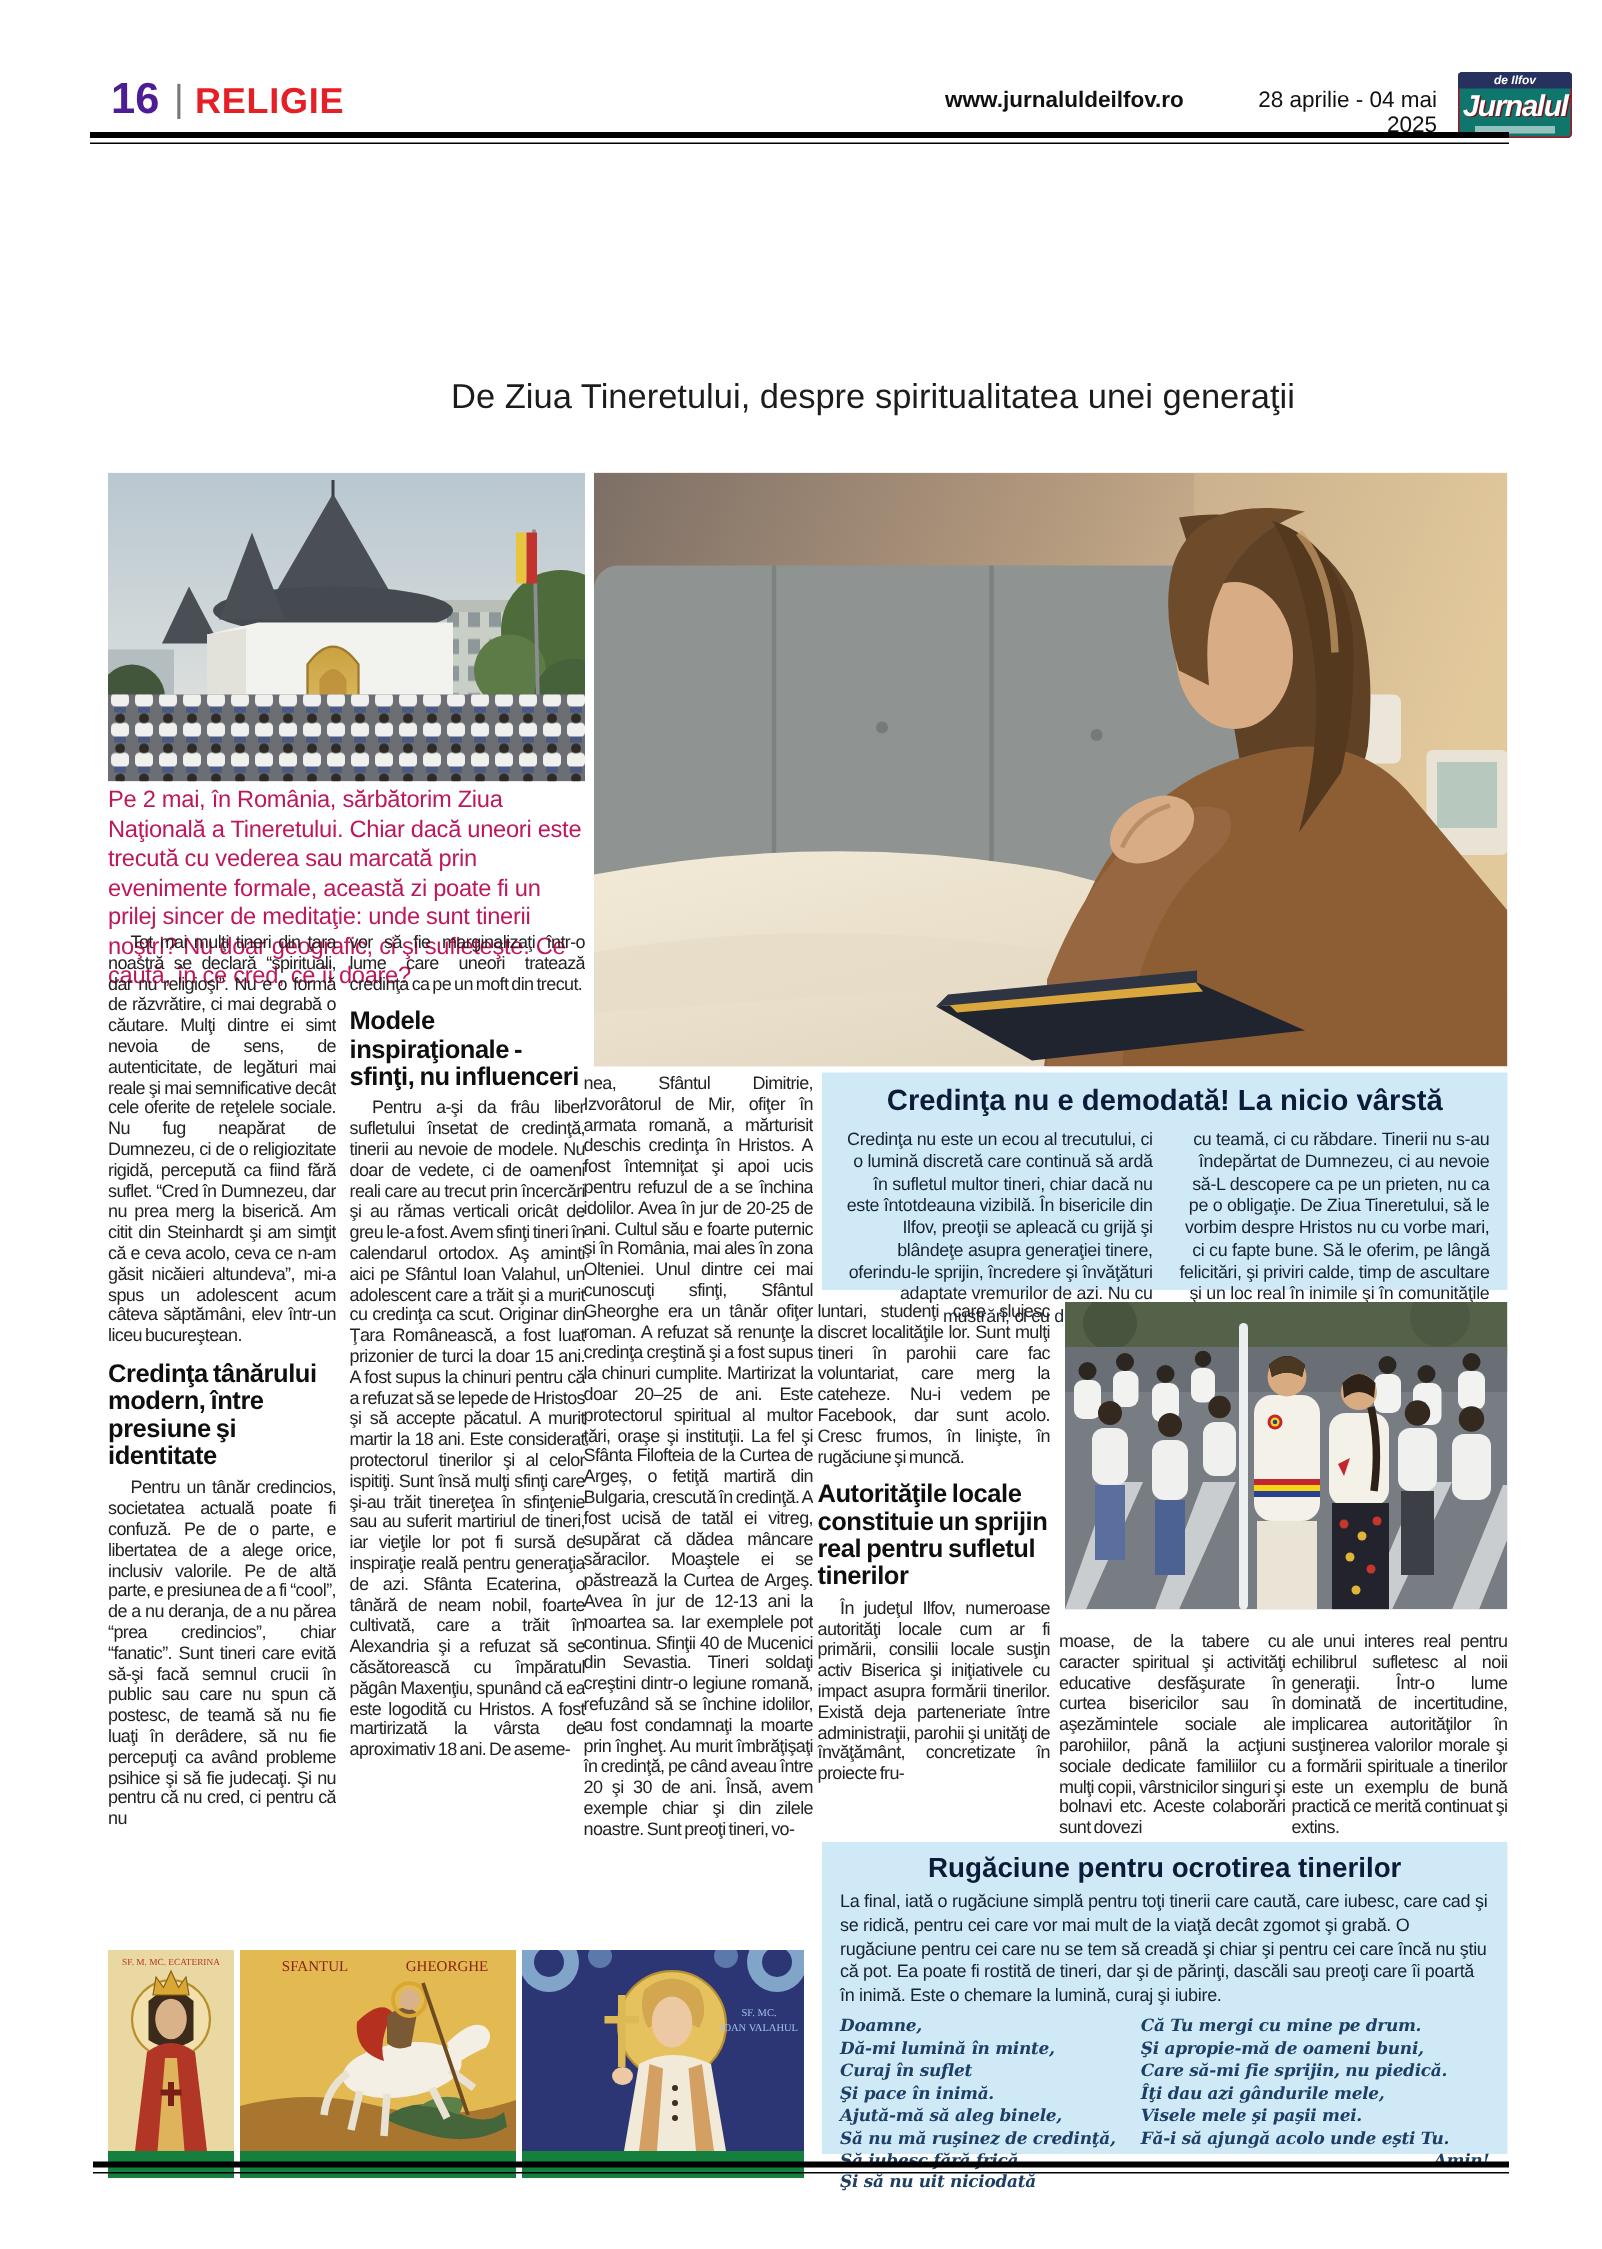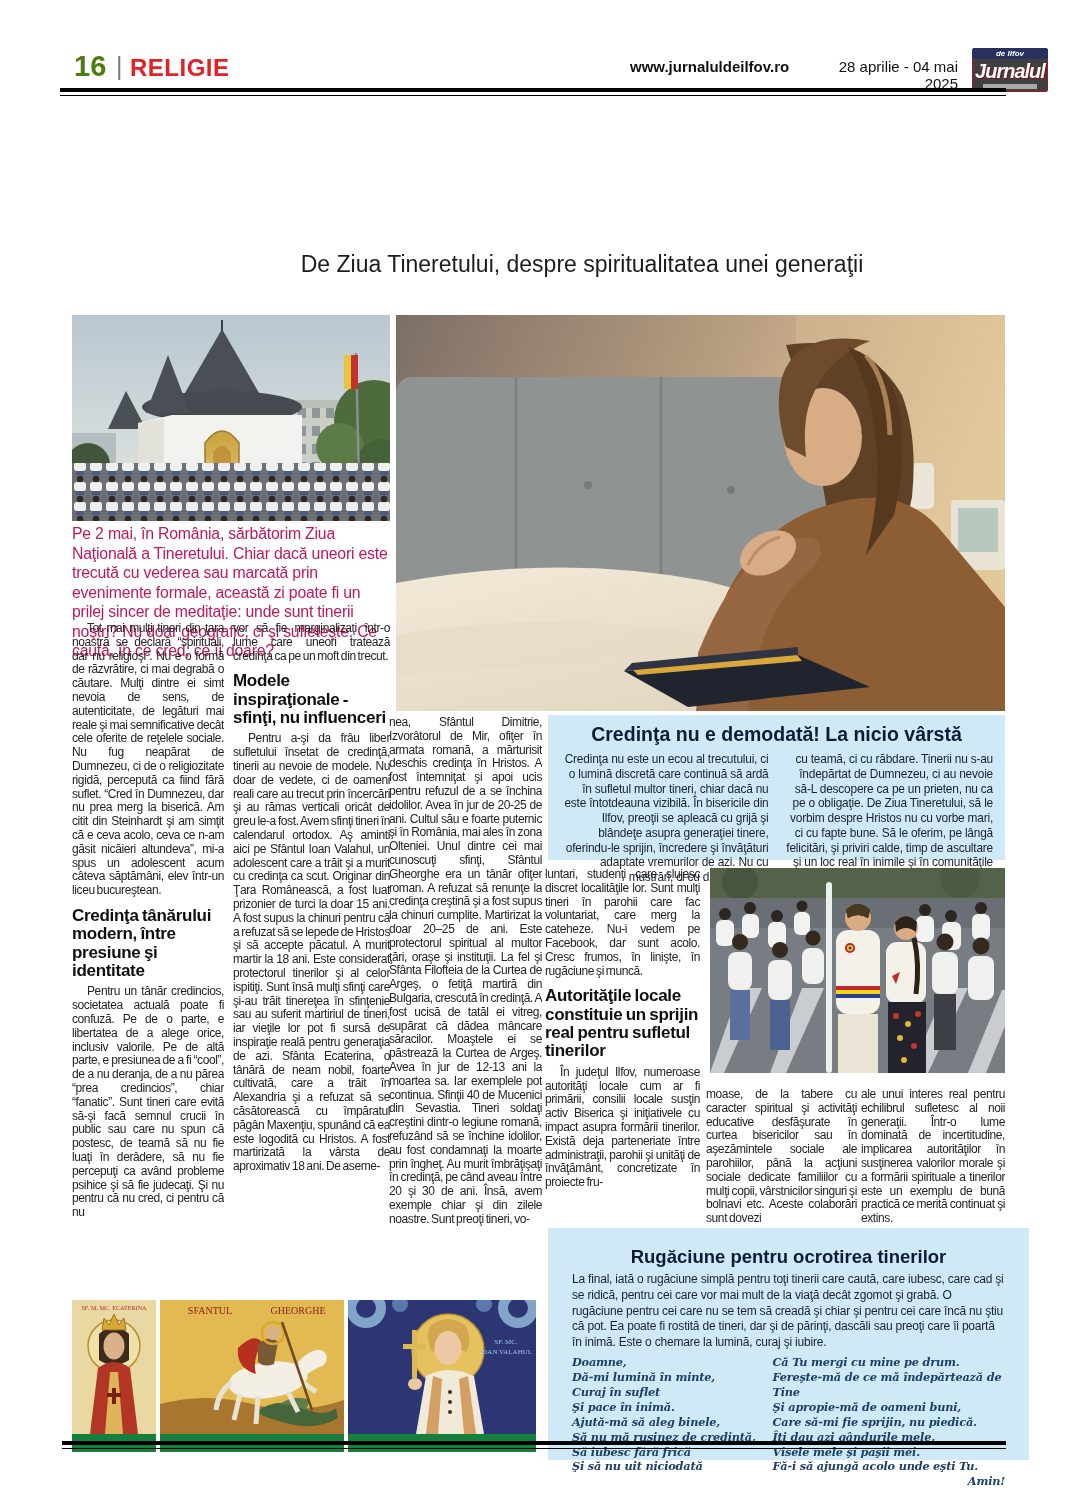--- a/index.html
+++ b/index.html
@@ -1,26 +1,26 @@
 <!DOCTYPE html>
 <html lang="ro"><head>
 <meta charset="utf-8">
 <style>
   html,body{margin:0;padding:0;background:#ffffff;}
   .page{position:relative;width:1068px;height:1499px;background:#fff;overflow:hidden;
         font-family:"Liberation Sans",sans-serif;color:#262222;}
   .abs{position:absolute;}
 
   
-  .pagenum{left:74px;top:50px;font-size:29px;font-weight:bold;color:#4d7c0f;}
+  .pagenum{left:74px;top:50px;font-size:29px;font-weight:bold;color:#4c1d95;}
   .hdr-bar{left:116px;top:52px;font-size:25px;color:#777;font-weight:normal;}
   .section-title{left:130px;top:54px;font-size:24px;font-weight:bold;color:#e61e25;letter-spacing:0.5px;}
   .website{left:630px;top:58px;font-size:15px;font-weight:bold;color:#111;}
   .dateline{left:823px;top:58px;width:135px;text-align:right;font-size:15px;color:#111;}
-  .logo{left:972px;top:48px;width:76px;height:44px;background:#404040;border-radius:3px;
+  .logo{left:972px;top:48px;width:76px;height:44px;background:#0f766e;border-radius:3px;
         box-shadow:0 0 0 1px #a91320 inset;text-align:center;overflow:hidden;}
   .logo-top{background:#26315e;color:#fff;font-size:8px;font-style:italic;font-weight:bold;
         line-height:11px;height:11px;}
   .logo-main{color:#fff;font-size:20px;font-weight:bold;font-style:italic;letter-spacing:-1px;
         line-height:24px;text-shadow:1px 1px 0 #7e0e18;}
   .logo-sub{height:5px;background:linear-gradient(90deg,transparent 15%,#fff 15%,#fff 85%,transparent 85%);
         opacity:.55;margin-top:1px;}
   .rule-thick{left:60px;top:88px;width:946px;height:4px;background:#000;}
   .rule-thin{left:60px;top:95px;width:946px;height:1px;background:#000;}
   .rule-thick.bottom{top:1441px;left:62px;width:944px;}
@@ -53,21 +53,21 @@
   .c5{left:706px;top:1088px;width:151px;height:138px;}
   .c6{left:861px;top:1088px;width:144px;height:138px;}
 
   
   .bluebox{background:#cfe9f6;}
   .bb1{left:548px;top:715px;width:457px;height:145px;}
   .bb-title{text-align:center;font-weight:bold;color:#0c1c38;font-size:19.5px;margin:8px 10px 6px;}
   .bb1-cols{display:flex;gap:16px;padding:0 12px;}
   .bb1-cols div{flex:1;font-size:11.9px;line-height:1.24;color:#17222e;text-align:right;
         letter-spacing:-0.2px;}
-  .bb2{left:548px;top:1228px;width:457px;height:208px;padding:12px;}
+  .bb2{left:548px;top:1228px;width:457px;height:208px;padding:0;}
   .bb2-title{text-align:center;font-weight:bold;color:#0c1c38;font-size:18.5px;margin:6px 10px 4px;}
   .bb2-intro{margin:0 12px;font-size:12px;line-height:1.32;color:#17222e;text-align:left;
         letter-spacing:-0.2px;}
   .prayer{display:flex;margin:4px 12px 0;gap:10px;}
   .prayer-col{font-family:"DejaVu Serif",serif;font-style:italic;font-weight:bold;
         font-size:11.3px;line-height:1.32;color:#1d3f66;letter-spacing:-0.2px;}
   .prayer-col.left{width:44%;}
   .prayer-col.right{flex:1;}
   .amen{text-align:right;}
 
@@ -314,21 +314,20 @@
           <div>Curaj în suflet</div>
           <div>Şi pace în inimă.</div>
           <div>Ajută-mă să aleg binele,</div>
           <div>Să nu mă ruşinez de credinţă,</div>
           <div>Să iubesc fără frică</div>
           <div>Şi să nu uit niciodată</div>
         </div>
       <div class="prayer-col right">
         <div>
             <div>Că Tu mergi cu mine pe drum.</div>
-            <div>Fereşte-mă de ce mă îndepărtează de Tine</div>
             <div>Şi apropie-mă de oameni buni,</div>
             <div>Care să-mi fie sprijin, nu piedică.</div>
             <div>Îţi dau azi gândurile mele,</div>
             <div>Visele mele şi paşii mei.</div>
             <div>Fă-i să ajungă acolo unde eşti Tu.</div>
           </div>
         <div class="amen">Amin!</div>
       </div>
     </div>
   </div>

